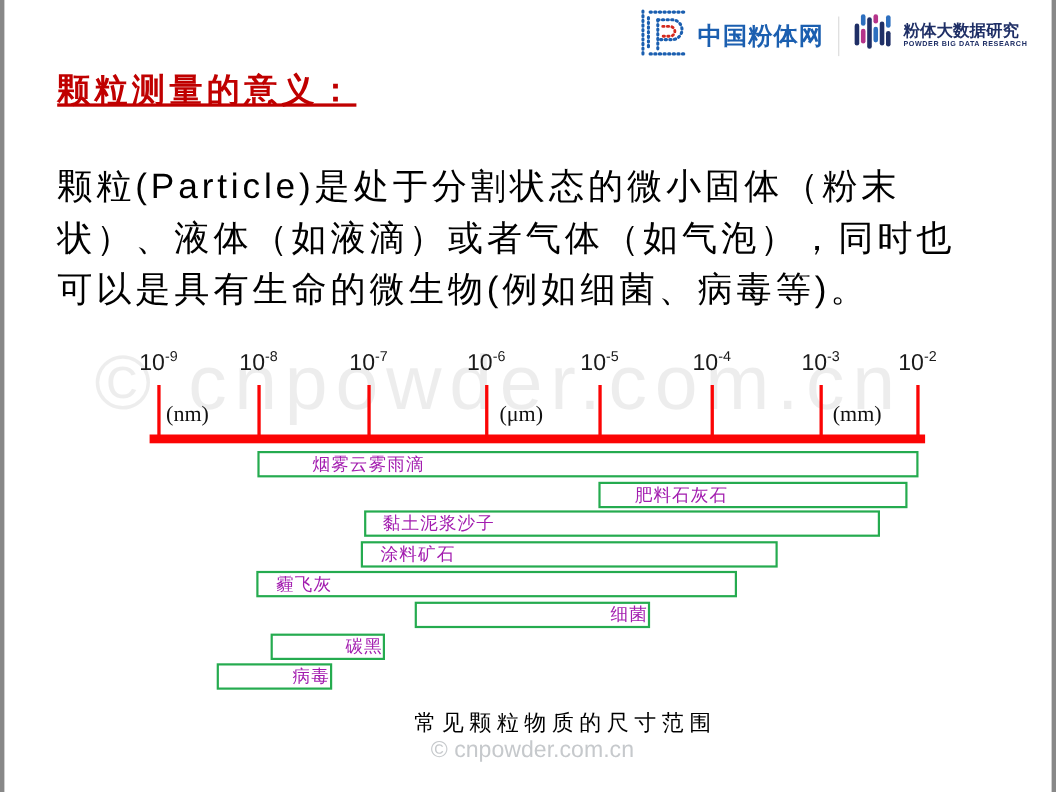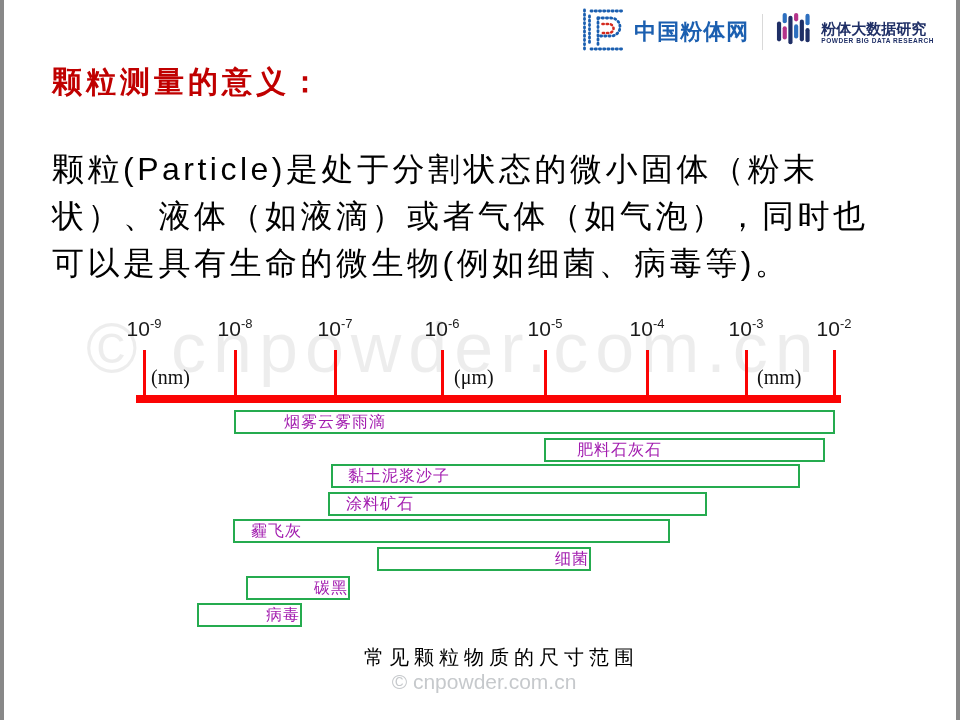--- a/index.html
+++ b/index.html
@@ -23,21 +23,21 @@
   }
   .logo-divider{width:1px;height:36px;background:#d9d9d9;}
   .logo2{display:flex;align-items:center;gap:7px;}
   .logo2-text{display:flex;flex-direction:column;line-height:1.15;}
   .logo2-name{font-size:15px;font-weight:700;color:var(--brand-navy);white-space:nowrap;}
   .logo2-sub{font-size:6.5px;font-weight:700;color:var(--brand-navy);letter-spacing:0.55px;white-space:nowrap;}
   
   .slide-title{
     position:absolute;left:48px;top:62px;
     font-size:30px;font-weight:700;letter-spacing:4px;
-    color:var(--title-red);white-space:nowrap;
+    color:var(--title-red);white-space:nowrap;text-decoration:underline;
   }
   .body-text{
     position:absolute;left:48px;top:146px;width:880px;
     font-size:32px;color:#000;line-height:47px;letter-spacing:3.5px;
   }
   .body-line{white-space:nowrap;}
   
   .diagram-layer{position:absolute;left:0;top:0;width:960px;height:720px;}
   .wm-large{
     position:absolute;left:82px;top:308px;
@@ -64,21 +64,21 @@
     position:absolute;height:24px;box-sizing:border-box;
     border:2.5px solid var(--box-border);background:#fff;
     display:flex;align-items:center;z-index:1;
   }
   .range-box.center{justify-content:flex-end;}
   .range-label{
     font-family:"Liberation Serif","DejaVu Serif",serif;
     font-size:16px;letter-spacing:1px;color:#a21caf;white-space:nowrap;
   }
   .diagram-caption{
-    position:absolute;left:360px;top:644px;width:300px;
+    position:absolute;left:360px;top:644px;width:300px;text-align:center;
     font-size:20px;letter-spacing:5px;color:#000;z-index:1;white-space:nowrap;
   }
 </style>
 </head>
 <body>
 
 <div class="slide">
 
   <div class="header">
     <div class="logo1">

